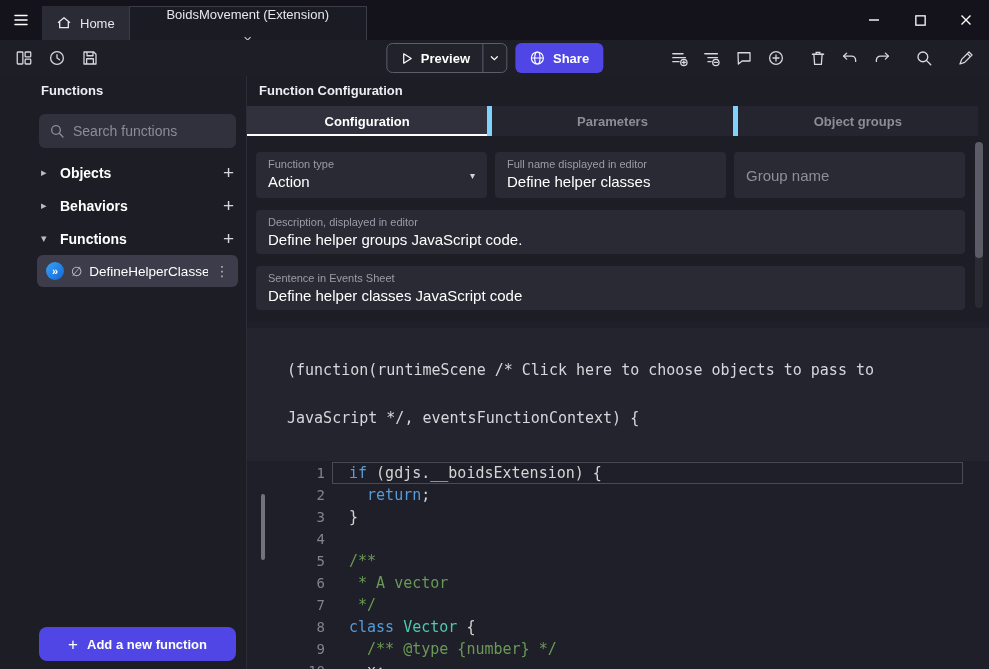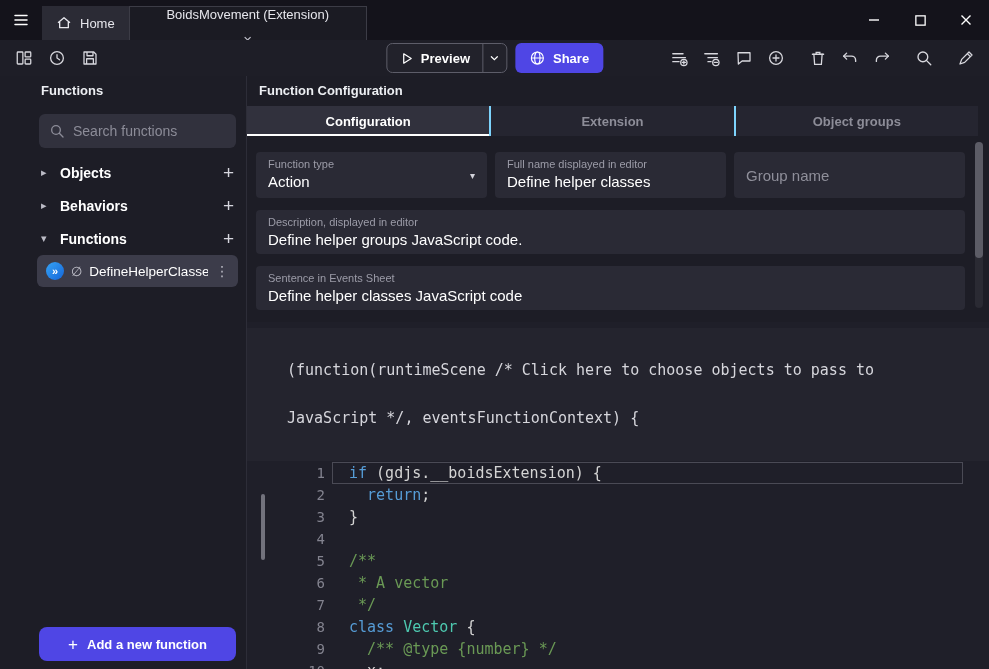--- a/index.html
+++ b/index.html
@@ -47,21 +47,21 @@
   .fn-badge { width:18px; height:18px; border-radius:50%; background:linear-gradient(135deg,#36a3f5,#1566d9); color:#fff; font-size:11px; font-weight:700; display:flex; align-items:center; justify-content:center; flex:none; }
   .empty-set { color:#c4c4ce; font-size:13px; flex:none; }
   .fn-name { font-size:13.5px; color:#fff; white-space:nowrap; overflow:hidden; }
   .kebab { margin-left:auto; color:#bcbcc6; font-size:14px; cursor:pointer; }
   .add-fn-btn { margin:8px 10px 8px 10px; height:34px; flex:none; border:none; border-radius:8px; background:#4f46e5; color:#fff; font-size:13px; font-weight:700; display:flex; align-items:center; justify-content:center; gap:9px; cursor:pointer; font-family:"Liberation Sans", sans-serif; }
   .add-plus { font-size:17px; font-weight:400; line-height:1; }
 
   
   .main { flex:1; display:flex; flex-direction:column; min-width:0; }
   .cfg-tabs { height:30px; display:flex; padding-right:11px; flex:none; }
-  .cfg-tab { flex:1; display:flex; align-items:center; justify-content:center; font-size:13px; font-weight:700; color:#8d8d98; background:#252530; border-right:2px solid #7dd3fc; position:relative; cursor:pointer; }
+  .cfg-tab { flex:1; display:flex; align-items:center; justify-content:center; font-size:13px; font-weight:700; color:#8d8d98; background:#252530; border-right:5px solid #7dd3fc; position:relative; cursor:pointer; }
   .cfg-tab:last-child { border-right:none; }
   .cfg-tab.active { background:#31313d; color:#fff; }
   .cfg-tab.active::after { content:""; position:absolute; left:0; right:0; bottom:0; height:2px; background:#fff; }
 
   .cfg-body { height:186px; flex:none; padding:16px 24px 0 9px; position:relative; }
   .field-row { display:flex; gap:8px; }
   .field { background:#2a2a35; border-radius:4px; height:46px; padding:6px 12px; flex:1; position:relative; min-width:0; }
   .field-label { font-size:11px; color:#9c9ca8; }
   .field-value { font-size:15px; color:#fff; margin-top:3px; white-space:nowrap; overflow:hidden; }
   .field.empty { display:flex; align-items:center; }
@@ -287,21 +287,21 @@
         <span class="add-plus">+</span>
         <span>Add a new function</span>
       </button>
     </aside>
 
     <main class="main">
       <div class="panel-header">Function Configuration</div>
 
       <div class="cfg-tabs">
         <div class="cfg-tab active">Configuration</div>
-        <div class="cfg-tab">Extension</div>
+        <div class="cfg-tab">Parameters</div>
         <div class="cfg-tab">Object groups</div>
       </div>
 
       <div class="cfg-body">
         <div class="field-row">
           <div class="field">
             <div class="field-label">Function type</div>
             <div class="field-value">Action</div>
             <span class="select-arrow">▾</span>
           </div>

